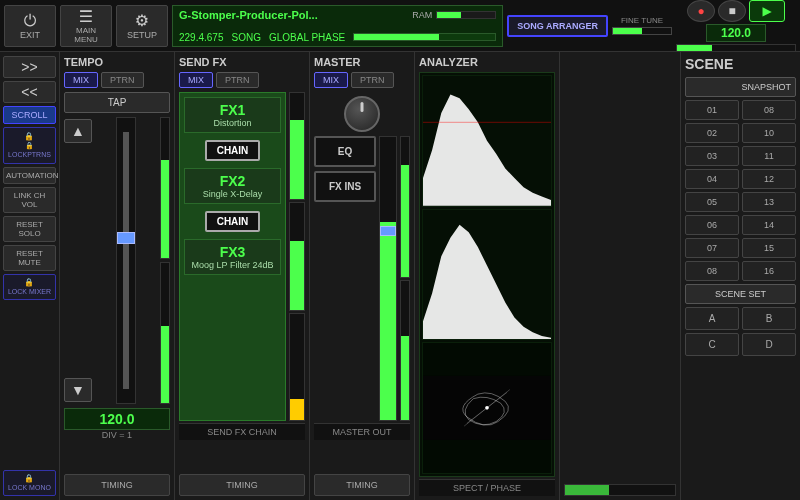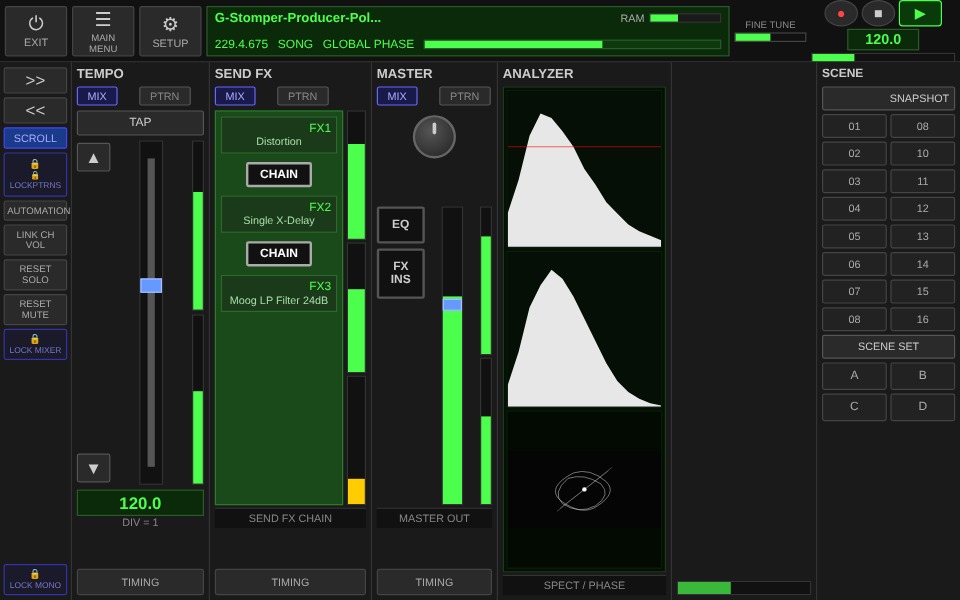--- a/index.html
+++ b/index.html
@@ -178,21 +178,21 @@
       border-right: 1px solid #333;
     }
     .section-title {
       font-size: 11px;
       color: #ccc;
       font-weight: bold;
       margin-bottom: 4px;
     }
     .mix-ptrn {
       display: flex;
-      gap: 18px;
+      gap: 3px;
       margin-bottom: 4px;
     }
     .mp-btn {
       background: #2a2a2a;
       border: 1px solid #555;
       color: #ccc;
       font-size: 9px;
       padding: 2px 8px;
       cursor: pointer;
       border-radius: 2px;
@@ -301,21 +301,21 @@
       display: flex;
       flex-direction: column;
       gap: 4px;
     }
     .fx-block {
       background: #1a3a1a;
       border: 1px solid #2a6a2a;
       padding: 4px;
       text-align: center;
     }
-    .fx-name { font-size: 10px; color: #4cff4c; font-weight: normal; text-align: right; }
+    .fx-name { font-size: 14px; color: #4cff4c; font-weight: bold; }
     .fx-sub { font-size: 9px; color: #aaddaa; }
     .chain-btn {
       background: #111;
       border: 2px solid #aaa;
       color: #fff;
       font-size: 10px;
       font-weight: bold;
       padding: 3px 10px;
       cursor: pointer;
       border-radius: 2px;
@@ -417,21 +417,21 @@
     #scene-section {
       width: 120px;
       flex: 0 0 120px;
       background: #1a1a1a;
       border-left: 1px solid #333;
       padding: 4px;
       display: flex;
       flex-direction: column;
       gap: 3px;
     }
-    #scene-title { font-size: 10px; color: #ccc; font-weight: bold; margin-bottom: 2px; }
+    #scene-title { font-size: 14px; color: #ccc; font-weight: bold; margin-bottom: 2px; }
     #snapshot-btn {
       background: #2a2a2a;
       border: 1px solid #555;
       color: #ccc;
       font-size: 9px;
       padding: 4px;
       cursor: pointer;
       border-radius: 2px;
       text-align: right;
     }
@@ -525,20 +525,24 @@
     <div id="song-bottom">
       <span>229.4.675</span>
       <span>SONG</span>
       <span>GLOBAL PHASE</span>
       <div class="phase-bar">
         <div class="phase-fill"></div>
       </div>
     </div>
   </div>
 
+  <div id="arranger-btn">
+    <div style="font-size:9px;color:#aaaaff;font-weight:bold;">SONG
+ARRANGER</div>
+  </div>
 
   <div id="finetune-section">
     <span id="finetune-label">FINE
 TUNE</span>
     <div id="finetune-bar">
       <div id="finetune-fill"></div>
     </div>
   </div>
 
   <div id="transport">
@@ -654,21 +658,21 @@
     <div class="timing-btn" style="text-align:center;font-size:9px;padding:5px 0;background:#2a2a2a;border:1px solid #444;color:#aaa;border-radius:2px;cursor:pointer;margin-bottom:4px;">TIMING</div>
   </div>
 
   <div class="section" id="master-section" style="width:105px;padding-bottom:0;">
     <div class="section-title">MASTER</div>
     <div class="mix-ptrn">
       <div class="mp-btn active">MIX</div>
       <div class="mp-btn" style="border-color:#555;color:#888;">PTRN</div>
     </div>
     <div class="master-knob"></div>
-    <div style="display:flex;flex:1;gap:14px;margin-top:36px;">
+    <div style="display:flex;flex:1;gap:3px;">
       <div class="master-btns" style="flex:1;">
         <div class="eq-ins-btn">EQ</div>
         <div class="eq-ins-btn">FX
 INS</div>
       </div>
 
       <div style="width:18px;background:#111;border:1px solid #333;position:relative;flex-shrink:0;">
         <div style="position:absolute;bottom:0;left:0;right:0;height:70%;background:#4cff4c;"></div>
         <div style="position:absolute;width:100%;height:10px;background:#6699ff;bottom:65%;border:1px solid #aabbff;"></div>
       </div>

